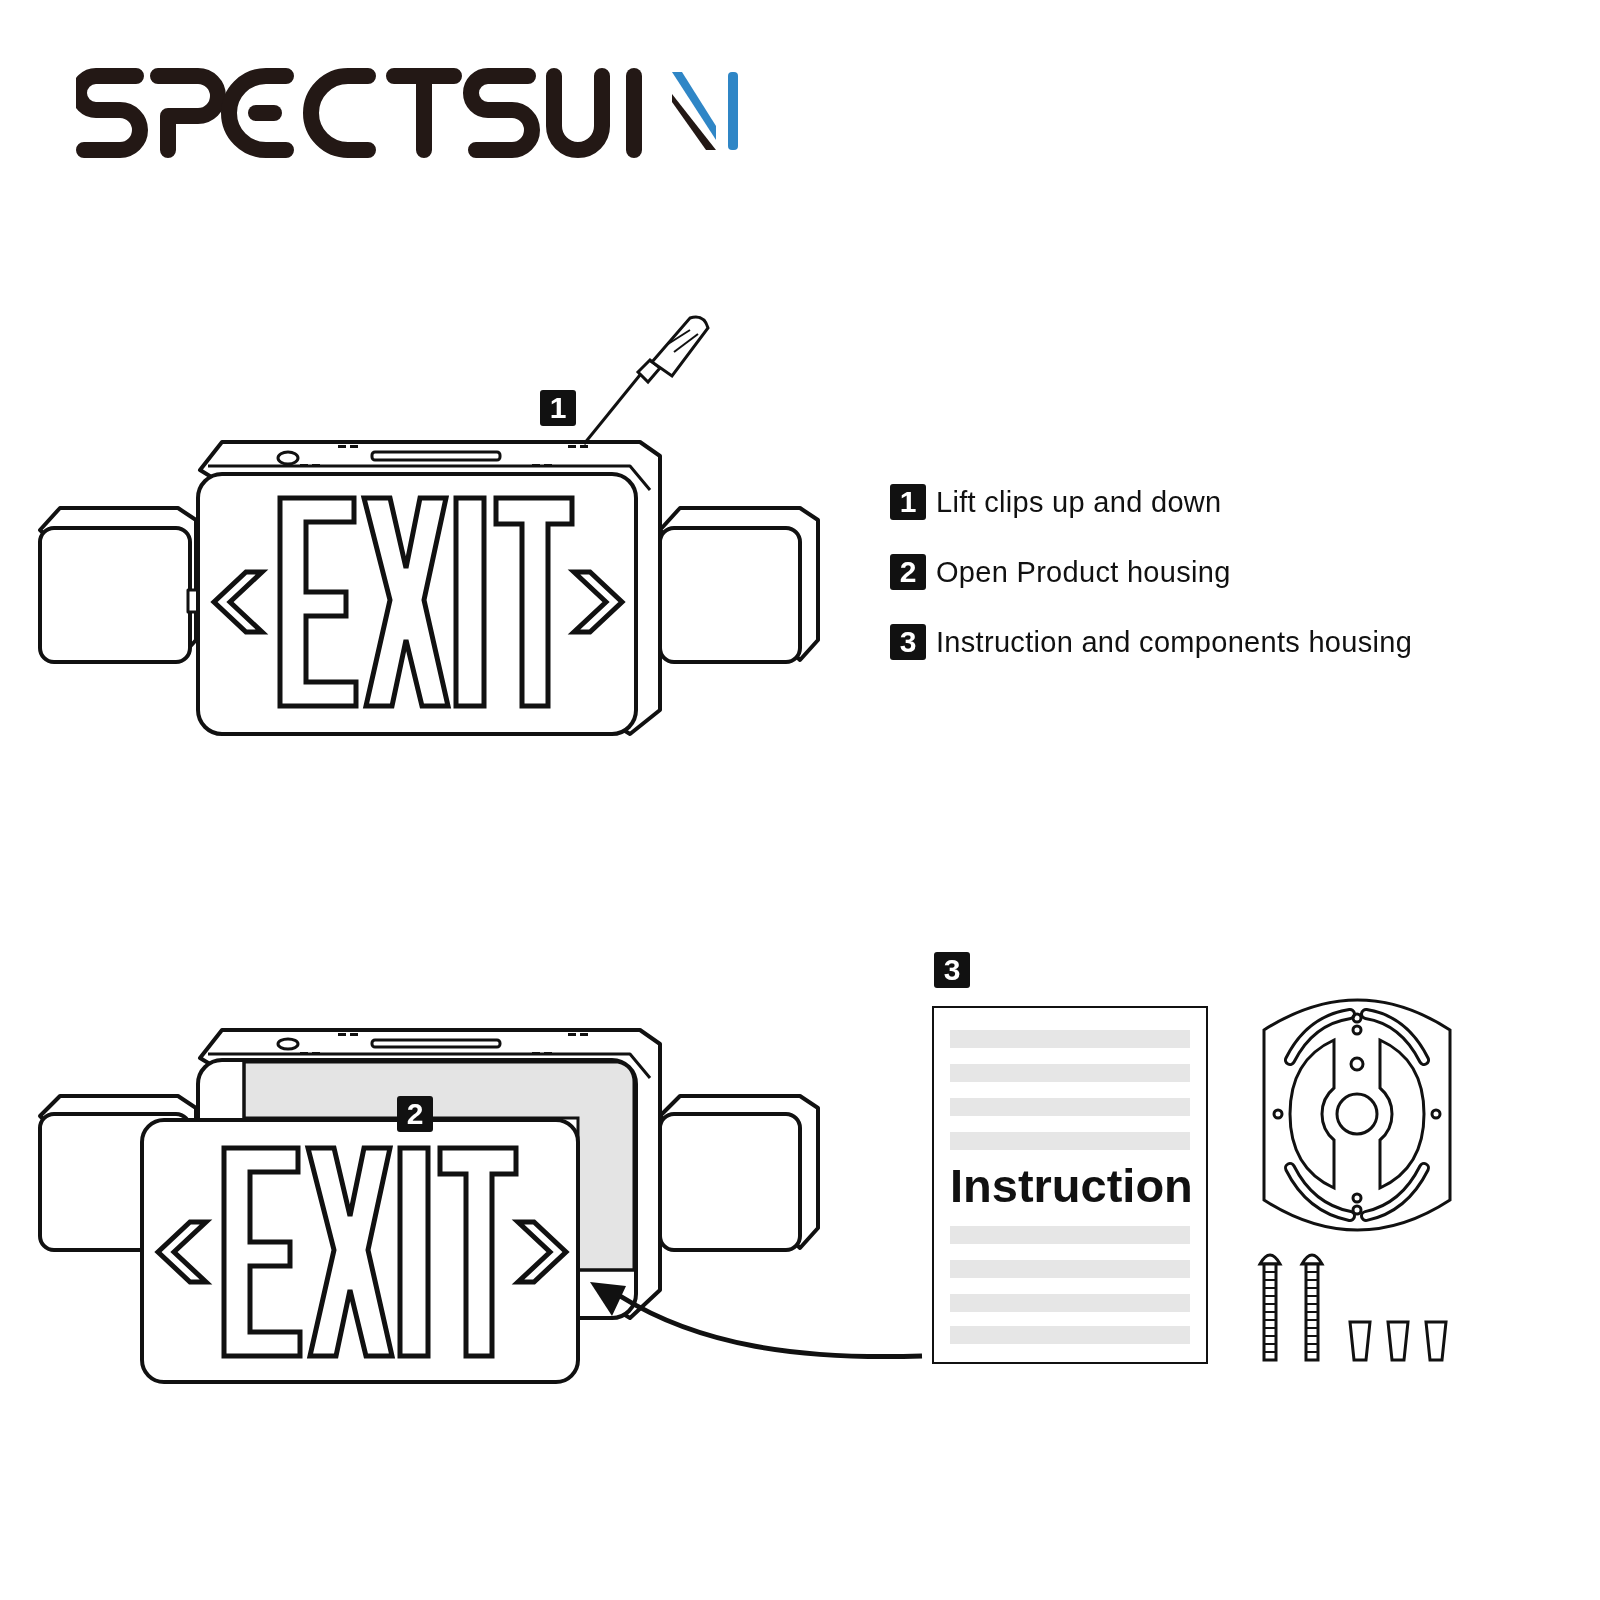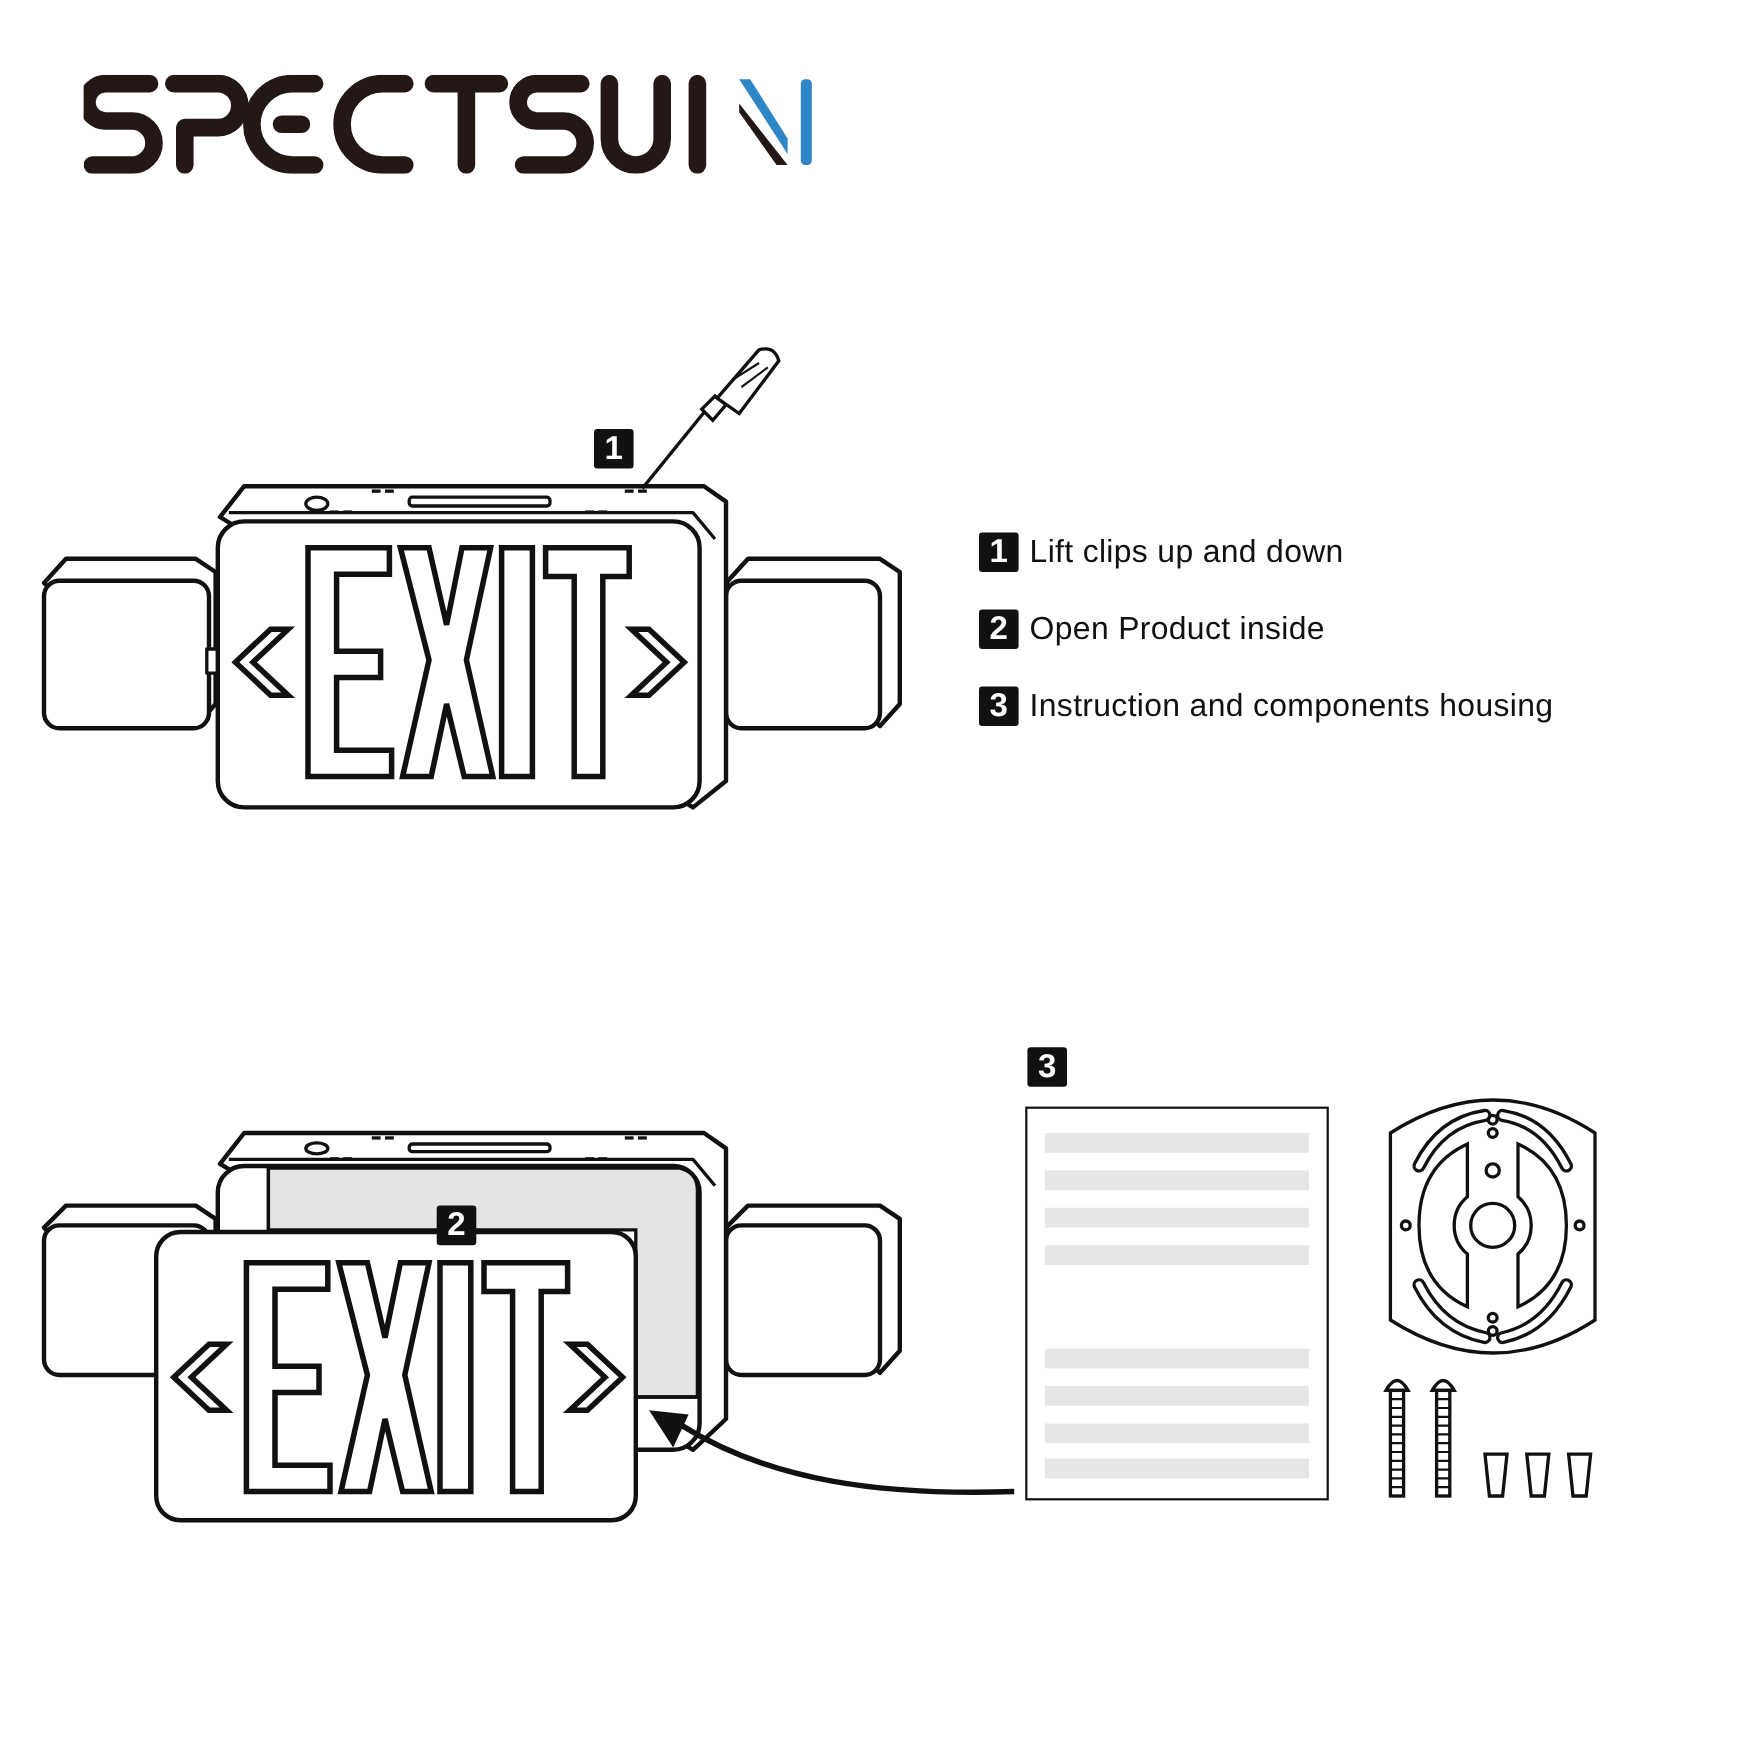--- a/index.html
+++ b/index.html
@@ -100,21 +100,21 @@
 
 <div class="abs num-badge callout" style="left:540px;top:390px;">1</div>
 
 <div class="abs step-list" style="left:890px;top:484px;">
   <div class="step">
     <span class="num-badge">1</span>
     <span class="step-text">Lift clips up and down</span>
   </div>
   <div class="step">
     <span class="num-badge">2</span>
-    <span class="step-text">Open Product inside</span>
+    <span class="step-text">Open Product housing</span>
   </div>
   <div class="step">
     <span class="num-badge">3</span>
     <span class="step-text">Instruction and components housing</span>
   </div>
 </div>
 
 <div class="abs diagram" style="left:0;top:0;width:960px;height:1600px;">
   <svg width="960" height="1600" viewBox="0 0 960 1600">
     <g fill="#fff" stroke="#111" stroke-width="4" stroke-linejoin="round">
@@ -166,20 +166,21 @@
 
 <div class="abs num-badge callout" style="left:397px;top:1096px;">2</div>
 
 <div class="abs num-badge callout" style="left:934px;top:952px;">3</div>
 
 <div class="abs" style="left:932px;top:1006px;width:272px;height:354px;border:2px solid #111;background:#fff;">
   <div class="abs" style="left:16px;top:22px;width:240px;height:18px;background:#e6e6e6;"></div>
   <div class="abs" style="left:16px;top:56px;width:240px;height:18px;background:#e6e6e6;"></div>
   <div class="abs" style="left:16px;top:90px;width:240px;height:18px;background:#e6e6e6;"></div>
   <div class="abs" style="left:16px;top:124px;width:240px;height:18px;background:#e6e6e6;"></div>
+  <div class="abs instr-title" style="left:16px;top:150px;">Instruction</div>
   <div class="abs" style="left:16px;top:218px;width:240px;height:18px;background:#e6e6e6;"></div>
   <div class="abs" style="left:16px;top:252px;width:240px;height:18px;background:#e6e6e6;"></div>
   <div class="abs" style="left:16px;top:286px;width:240px;height:18px;background:#e6e6e6;"></div>
   <div class="abs" style="left:16px;top:318px;width:240px;height:18px;background:#e6e6e6;"></div>
 </div>
 
 <div class="abs" style="left:1250px;top:990px;width:220px;height:380px;">
   <svg width="220" height="380" viewBox="0 0 220 380">
     <g fill="none" stroke="#111" stroke-width="3">
       <path d="M14 40 Q108 -20 200 40 L200 210 Q108 270 14 210 Z"></path>

